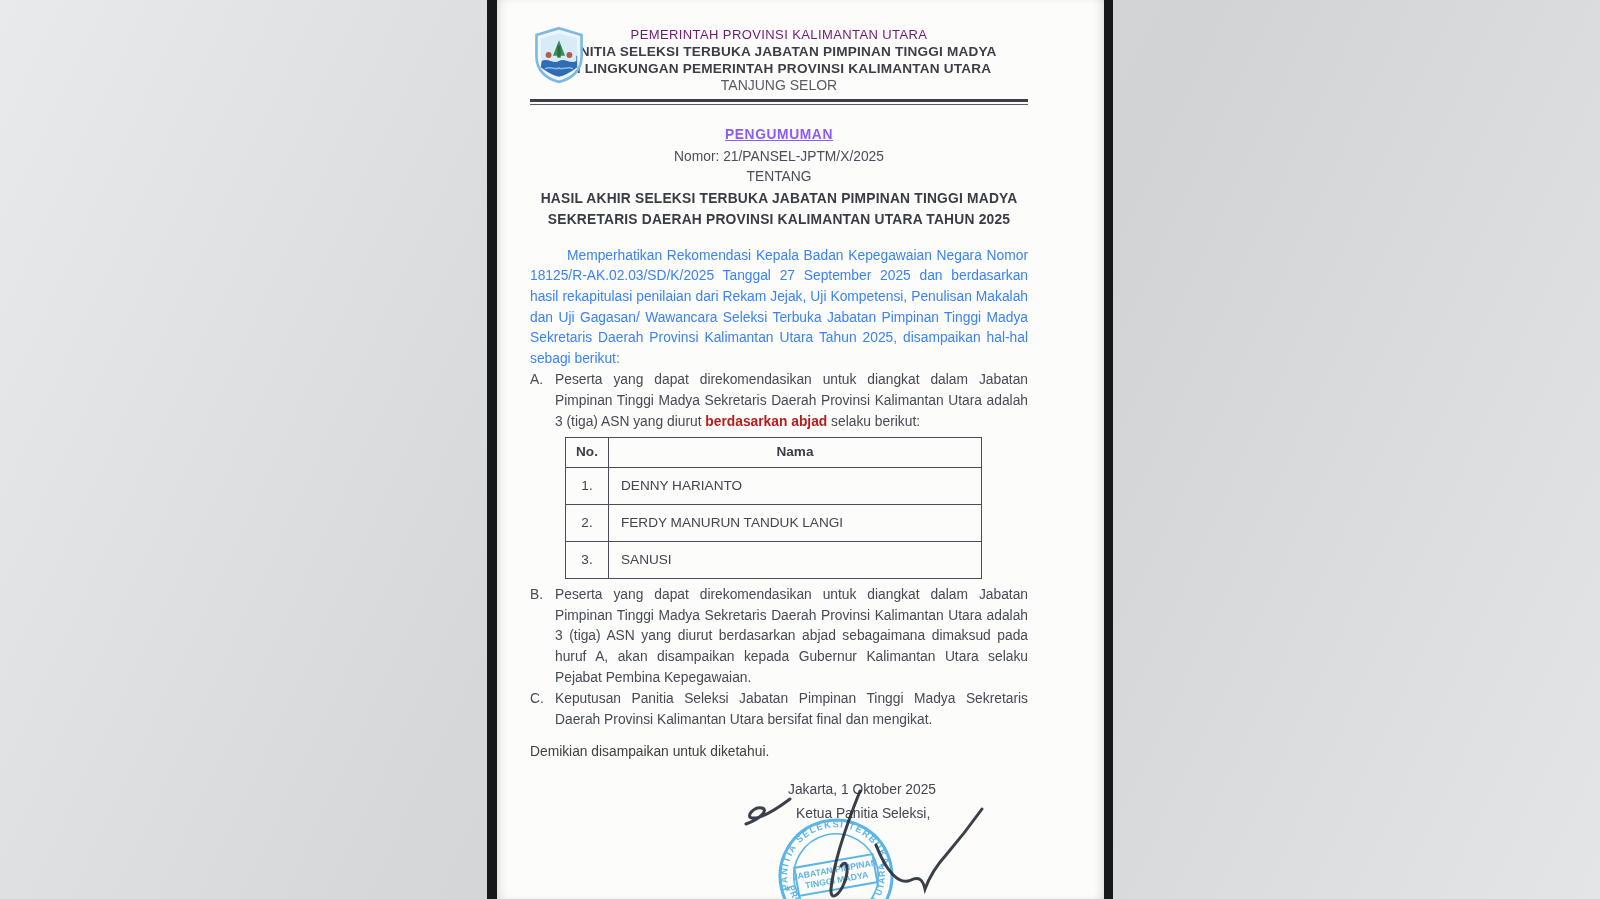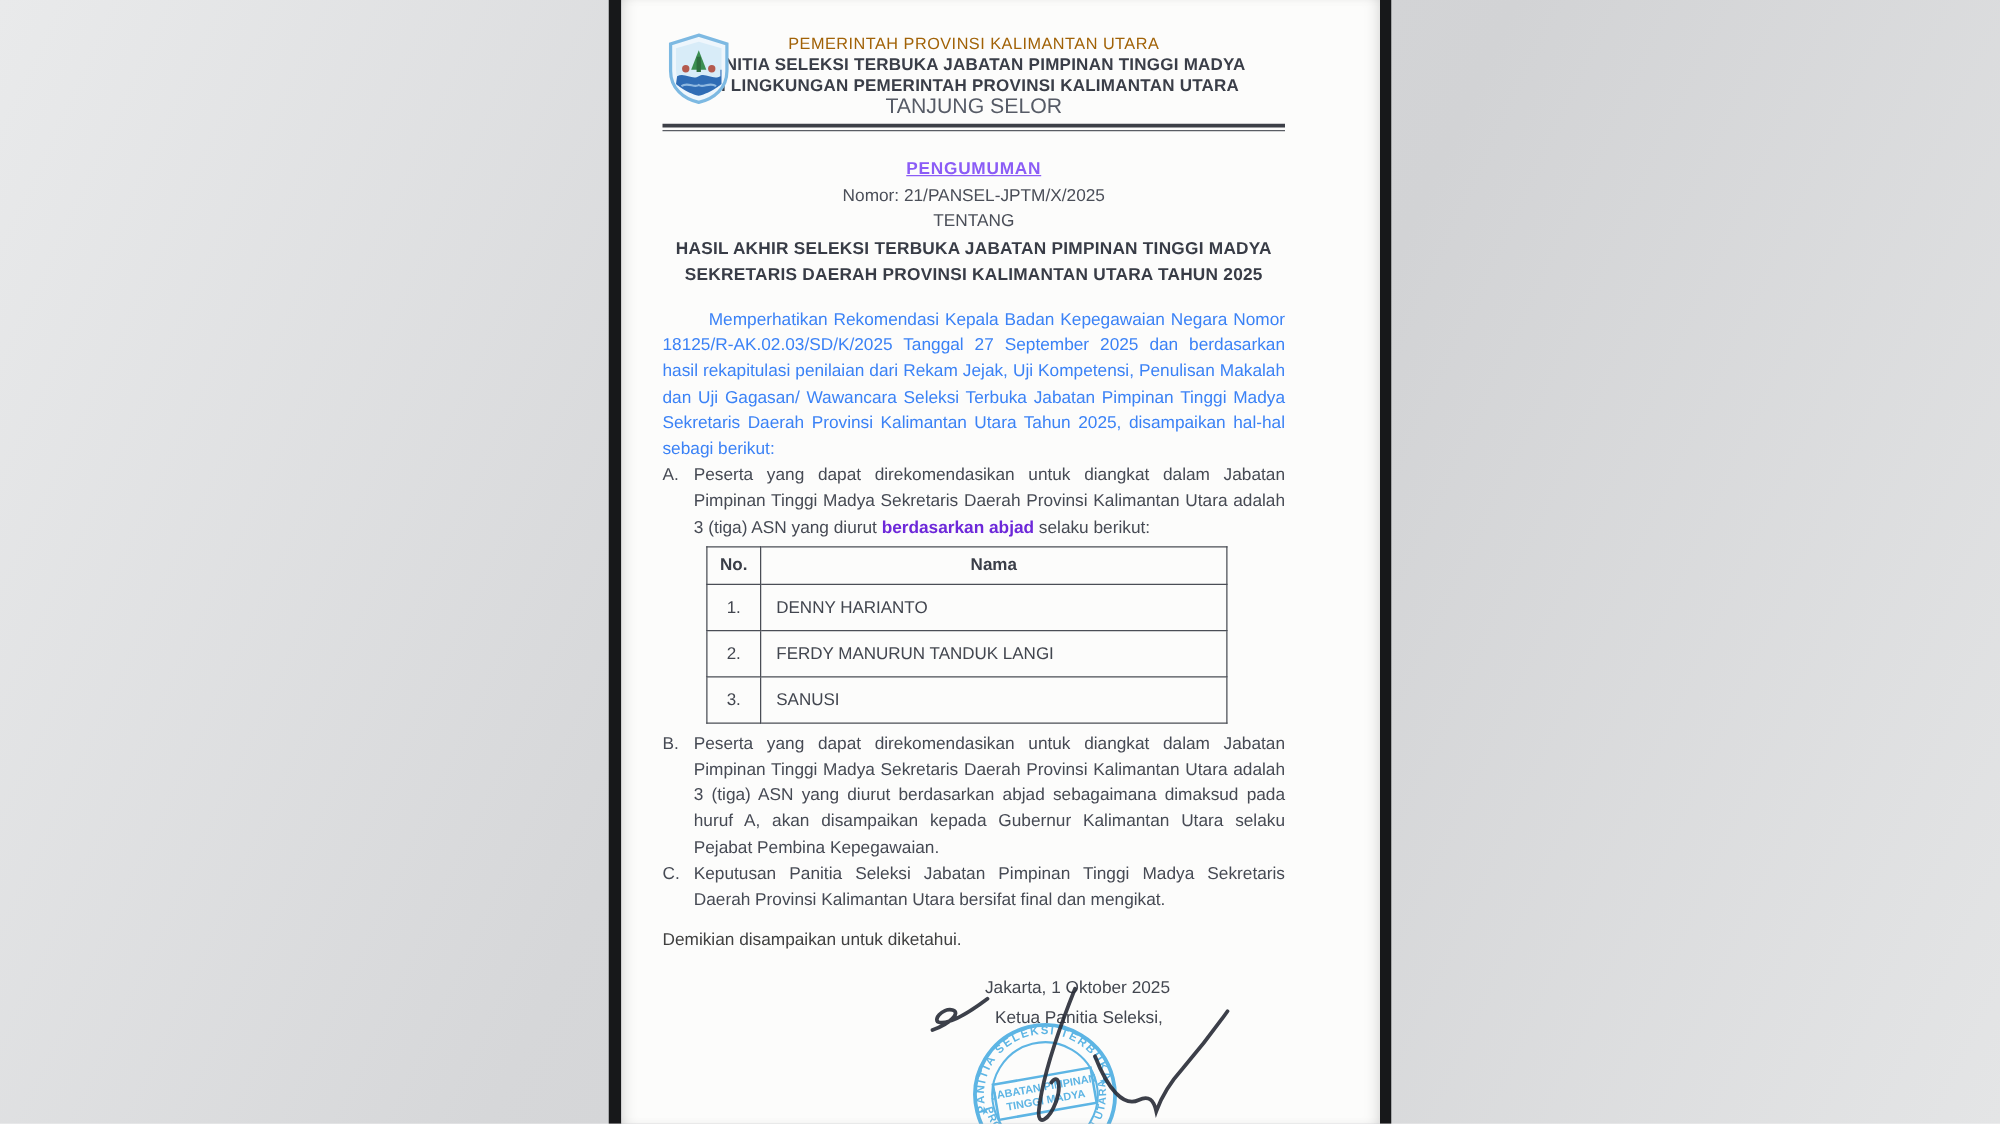--- a/index.html
+++ b/index.html
@@ -15,36 +15,36 @@
   .edge-bar.right { left:1104px; width:9px; }
   .page {
     position:absolute; left:497px; top:0; width:607px; height:899px;
     background:#fcfcfb;
     box-shadow:inset 8px 0 14px -10px rgba(0,0,0,.25), inset -8px 0 14px -10px rgba(0,0,0,.25);
     padding:26px 76px 0 33px;
     font-size:13.8px; line-height:20.6px;
   }
   
   .letterhead { position:relative; text-align:center; padding-bottom:6px; }
-  .letterhead .l1 { font-size:13px; letter-spacing:.4px; color:#a16207; line-height:17px; }
+  .letterhead .l1 { font-size:13px; letter-spacing:.4px; color:#701a75; line-height:17px; }
   .letterhead .l2, .letterhead .l3 { font-weight:700; font-size:13.6px; color:#3a3e48; line-height:17px; letter-spacing:.2px; }
-  .letterhead .l4 { font-size:17px; color:#565b66; line-height:16px; }
+  .letterhead .l4 { font-size:14px; color:#565b66; line-height:16px; }
   .emblem { position:absolute; left:3px; top:0; width:52px; height:58px; }
   .rule { border-top:3.5px solid #3c3f47; border-bottom:1px solid #5a5d64; height:6px; }
   
   .titleblock { text-align:center; margin-top:20px; }
   .titleblock .t-head { font-weight:700; text-decoration:underline; letter-spacing:.6px; color:#8b5cf6; margin-bottom:1px; }
   .titleblock .t-num, .titleblock .t-about { color:#4a4e58; }
   .titleblock .t-sub { font-weight:700; color:#383c46; line-height:21.5px; letter-spacing:.2px; }
   
   .opening { margin-top:15px; text-align:justify; text-indent:37px; color:#3b82f6; }
   .list-item { display:flex; margin-top:1px; }
   .list-item .lbl { width:25px; flex:0 0 25px; color:#464a54; }
   .list-item .txt { flex:1; text-align:justify; color:#464a54; }
-  .bold-inline { font-weight:700; color:#6d28d9; }
+  .bold-inline { font-weight:700; color:#b91c1c; }
   
   table.names { border-collapse:collapse; margin:5px 0 6px 35px; width:417px; }
   table.names th, table.names td { border:1.6px solid #4a4d55; }
   table.names th { font-weight:700; color:#3a3e48; height:30px; font-size:13.6px; }
   table.names td { height:37px; font-size:13.6px; color:#42464f; }
   td.no-cell, th.no-col { width:43px; text-align:center; }
   td.nama-cell { padding-left:12px; }
   .closing { margin-top:12px; color:#404040; }
   
   .sig-area { position:relative; height:195px; margin-top:14px; }

